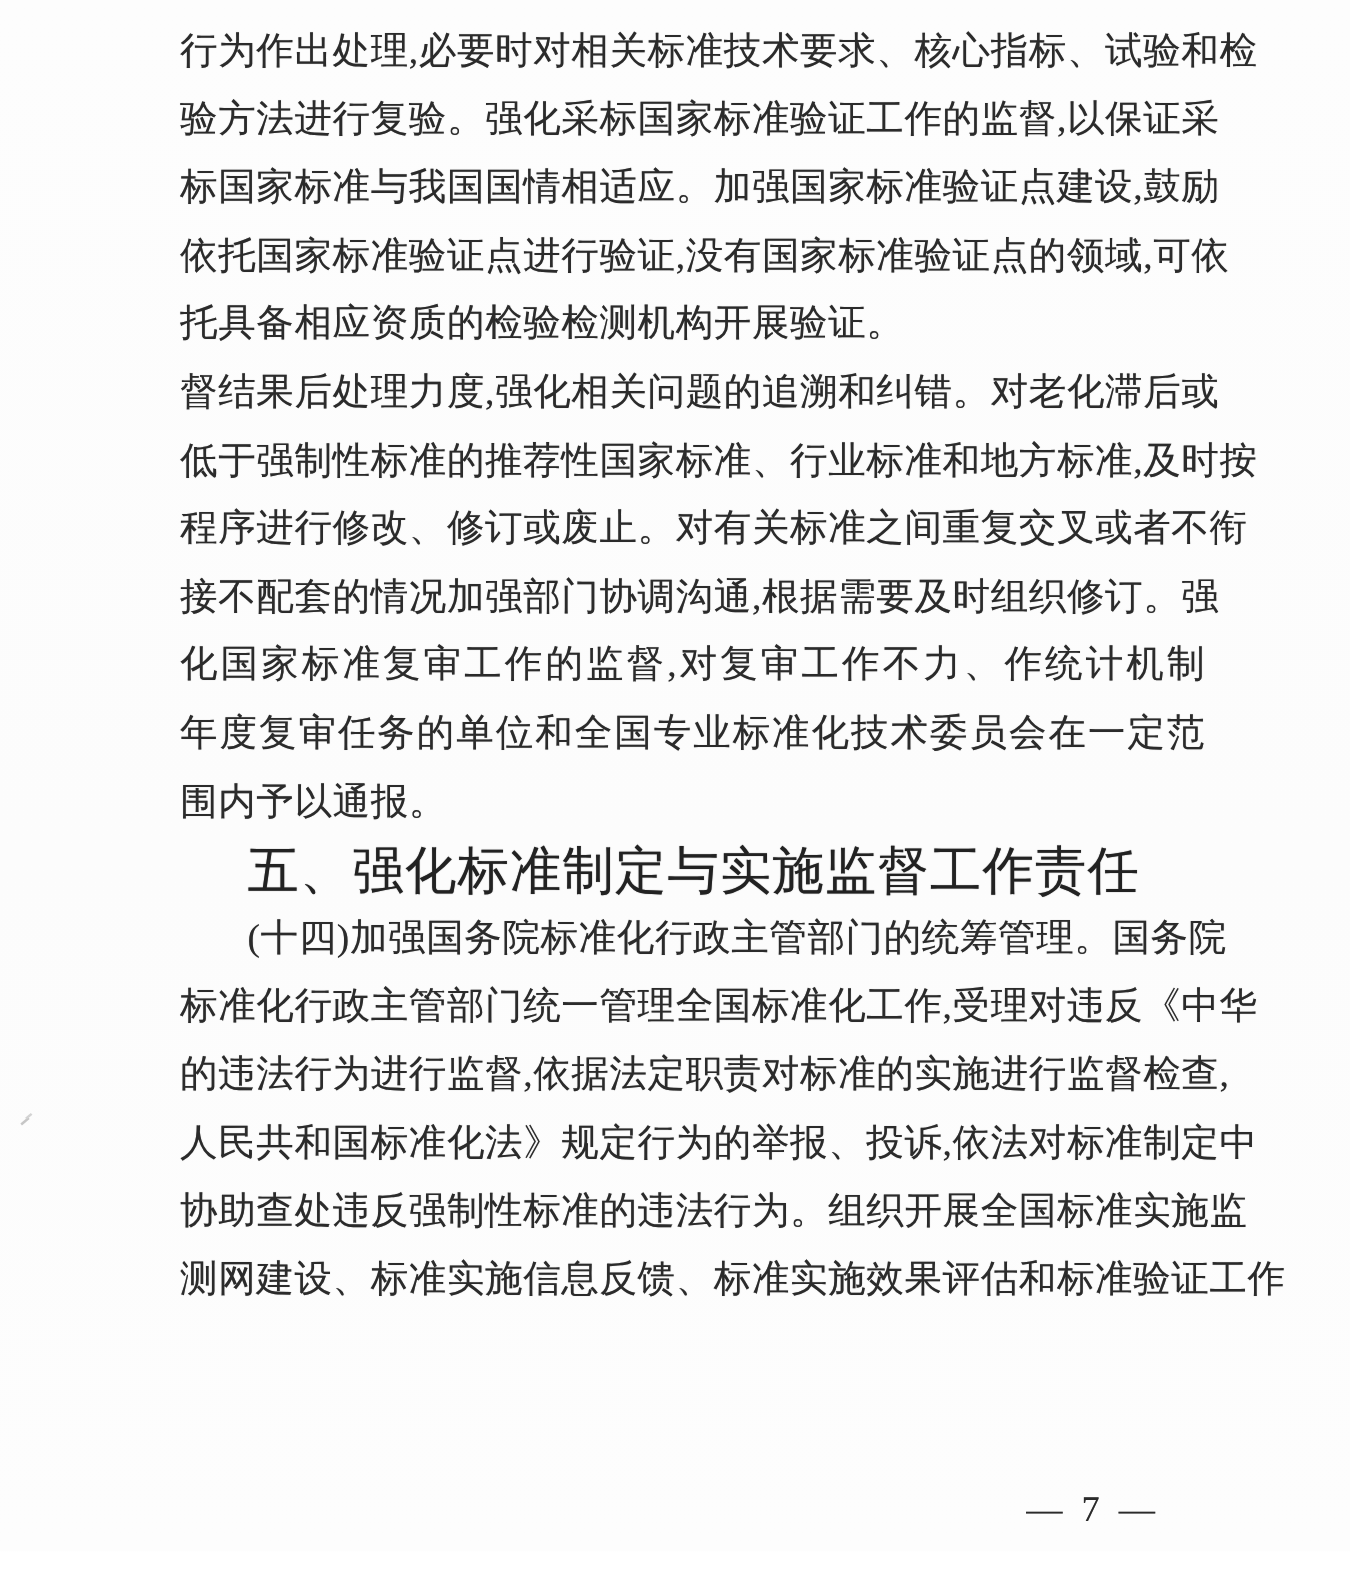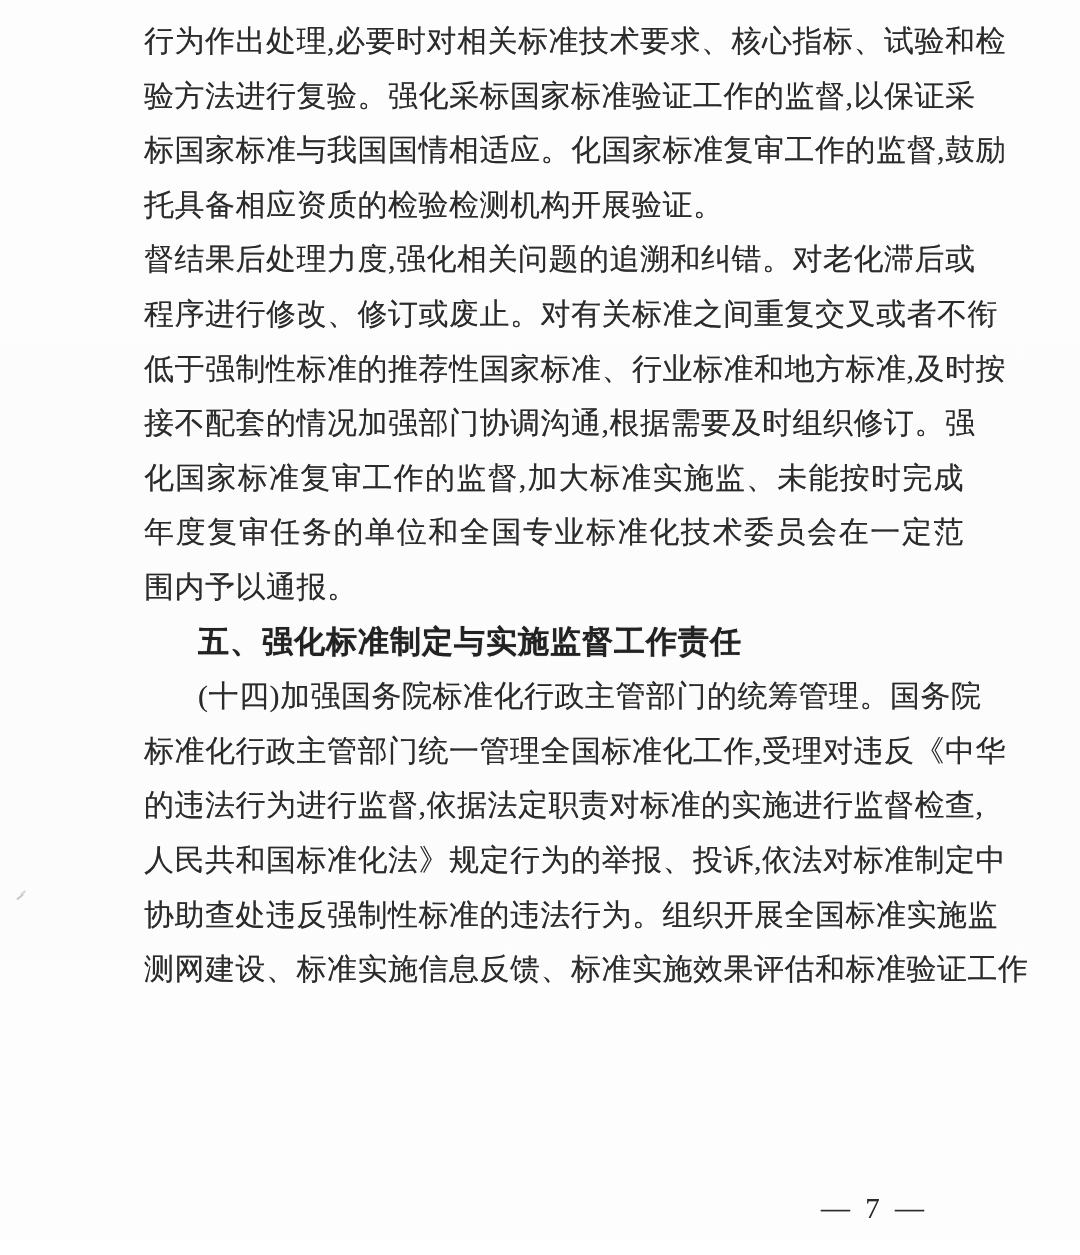--- a/index.html
+++ b/index.html
@@ -36,22 +36,22 @@
   }
   .line.para-end{
     text-align-last:left;
   }
   .line.indent{
     padding-left:54px;
     width:766px;
   }
   .line.heading{
     font-family:"Liberation Sans","DejaVu Sans",sans-serif;
-    font-weight:700;
-    font-size:31px;
+    font-weight:400;
+    font-size:41px;
     color:#222;
     text-align-last:left;
     letter-spacing:1px;
     text-shadow:0 0 0.8px rgba(40,40,40,0.7);
   }
   .page-number{
     position:absolute;
     top:1192px;
     right:152px;
     font-size:29px;
@@ -80,27 +80,28 @@
   .margin-artifact::before{left:0;top:6px;}
   .margin-artifact::after{left:4px;top:2px;width:6px;background:#d3d3d3;}
 </style>
 </head>
 <body>
 
 <div class="page">
   <div class="text-block" id="text-block">
       <div class="line body fill">行为作出处理,必要时对相关标准技术要求、核心指标、试验和检</div>
       <div class="line body fill">验方法进行复验。强化采标国家标准验证工作的监督,以保证采</div>
-      <div class="line body fill">标国家标准与我国国情相适应。化国家标准复审工作的监督,鼓励</div>
+      <div class="line body fill">标国家标准与我国国情相适应。加强国家标准验证点建设,鼓励</div>
+      <div class="line body fill">依托国家标准验证点进行验证,没有国家标准验证点的领域,可依</div>
       <div class="line body para-end">托具备相应资质的检验检测机构开展验证。</div>
       <div class="line body fill">督结果后处理力度,强化相关问题的追溯和纠错。对老化滞后或</div>
+      <div class="line body fill">低于强制性标准的推荐性国家标准、行业标准和地方标准,及时按</div>
       <div class="line body fill">程序进行修改、修订或废止。对有关标准之间重复交叉或者不衔</div>
-      <div class="line body fill">低于强制性标准的推荐性国家标准、行业标准和地方标准,及时按</div>
       <div class="line body fill">接不配套的情况加强部门协调沟通,根据需要及时组织修订。强</div>
-      <div class="line body fill">化国家标准复审工作的监督,加大标准实施监、未能按时完成</div>
+      <div class="line body fill">化国家标准复审工作的监督,对复审工作不力、作统计机制</div>
       <div class="line body fill">年度复审任务的单位和全国专业标准化技术委员会在一定范</div>
       <div class="line body para-end">围内予以通报。</div>
       <div class="line heading indent para-end">五、强化标准制定与实施监督工作责任</div>
       <div class="line body indent fill">(十四)加强国务院标准化行政主管部门的统筹管理。国务院</div>
       <div class="line body fill">标准化行政主管部门统一管理全国标准化工作,受理对违反《中华</div>
       <div class="line body fill">的违法行为进行监督,依据法定职责对标准的实施进行监督检查,</div>
       <div class="line body fill">人民共和国标准化法》规定行为的举报、投诉,依法对标准制定中</div>
       <div class="line body fill">协助查处违反强制性标准的违法行为。组织开展全国标准实施监</div>
       <div class="line body fill">测网建设、标准实施信息反馈、标准实施效果评估和标准验证工作</div>
     </div>

